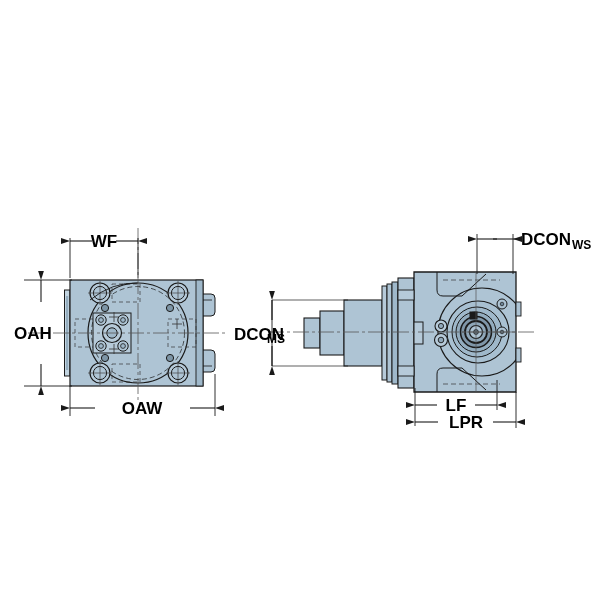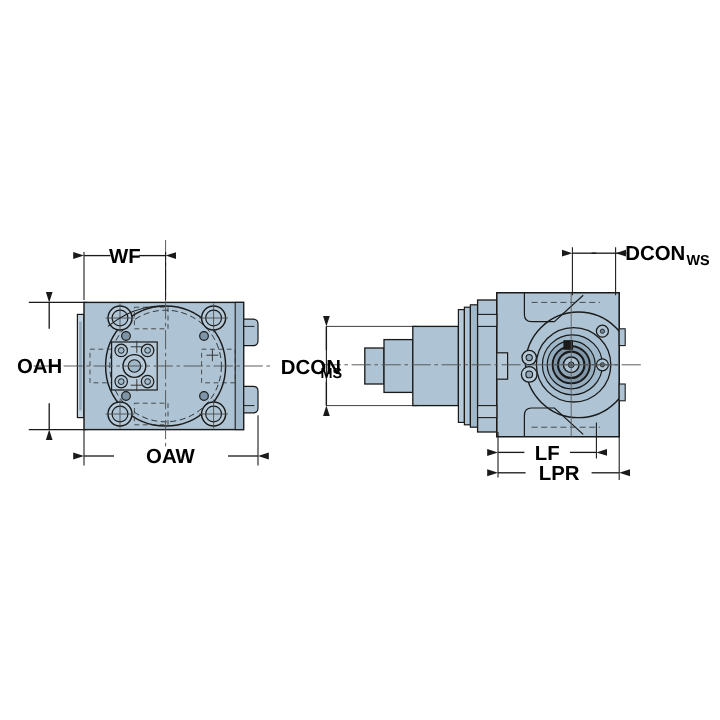--- a/index.html
+++ b/index.html
@@ -11,20 +11,21 @@
     width: 600px;
     height: 600px;
     font-family: "Liberation Sans", sans-serif;
     overflow: hidden;
   }
   #drawing-root {
     position: relative;
     width: 600px;
     height: 424px;
     background: #ffffff;
+    margin-top: 28px;
   }
   svg#technical-drawing {
     display: block;
     width: 600px;
     height: 600px;
   }
   .dim-label {
     font-family: "Liberation Sans", sans-serif;
     font-size: 17px;
     font-weight: 700;

